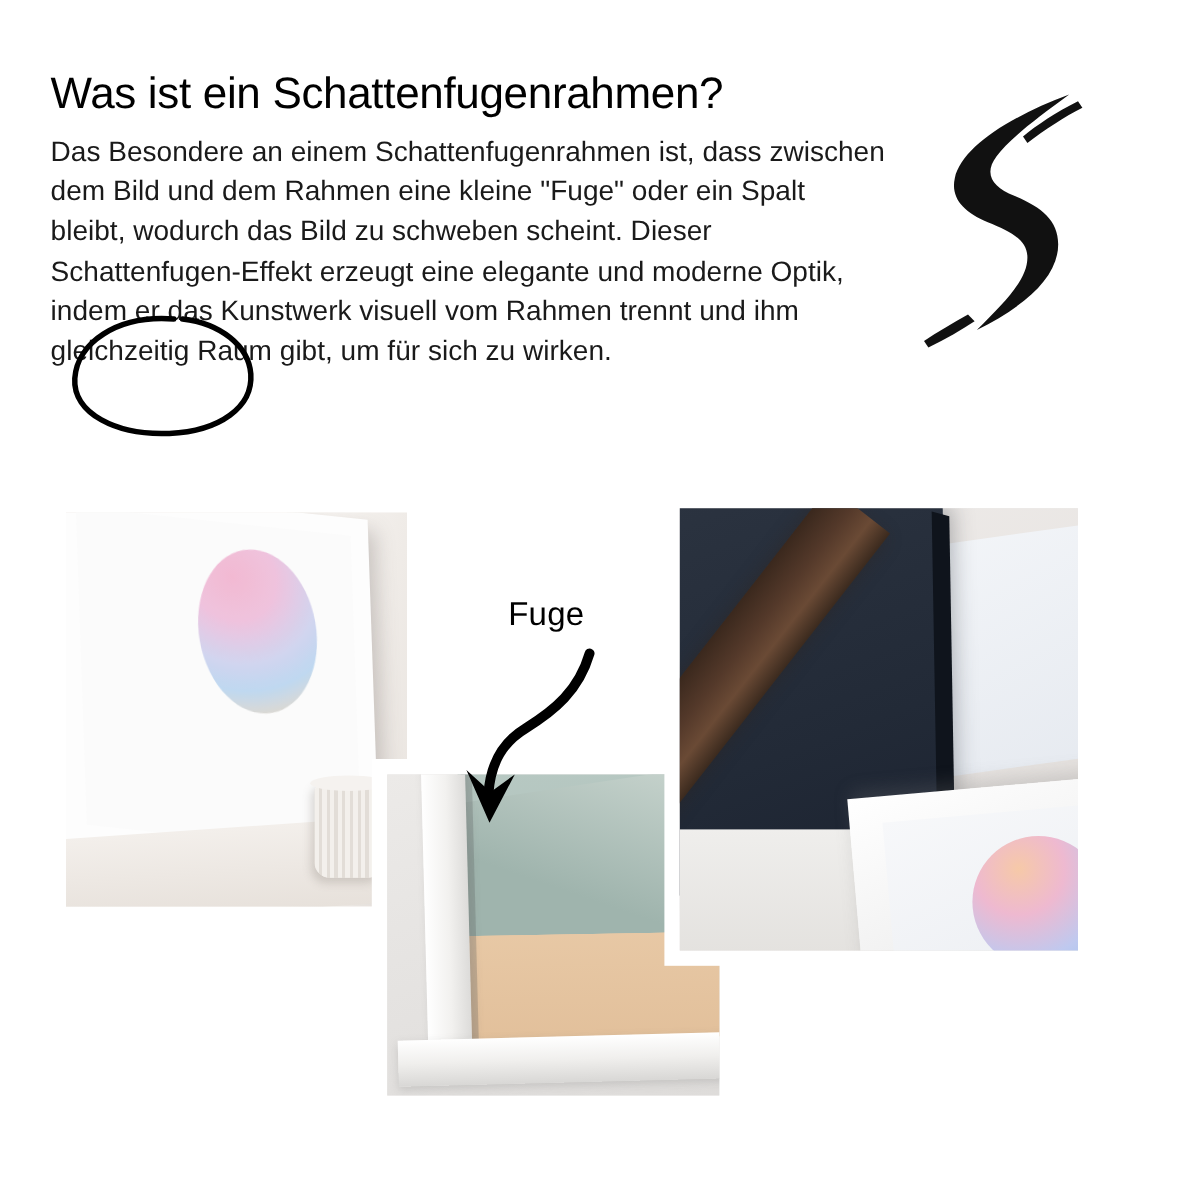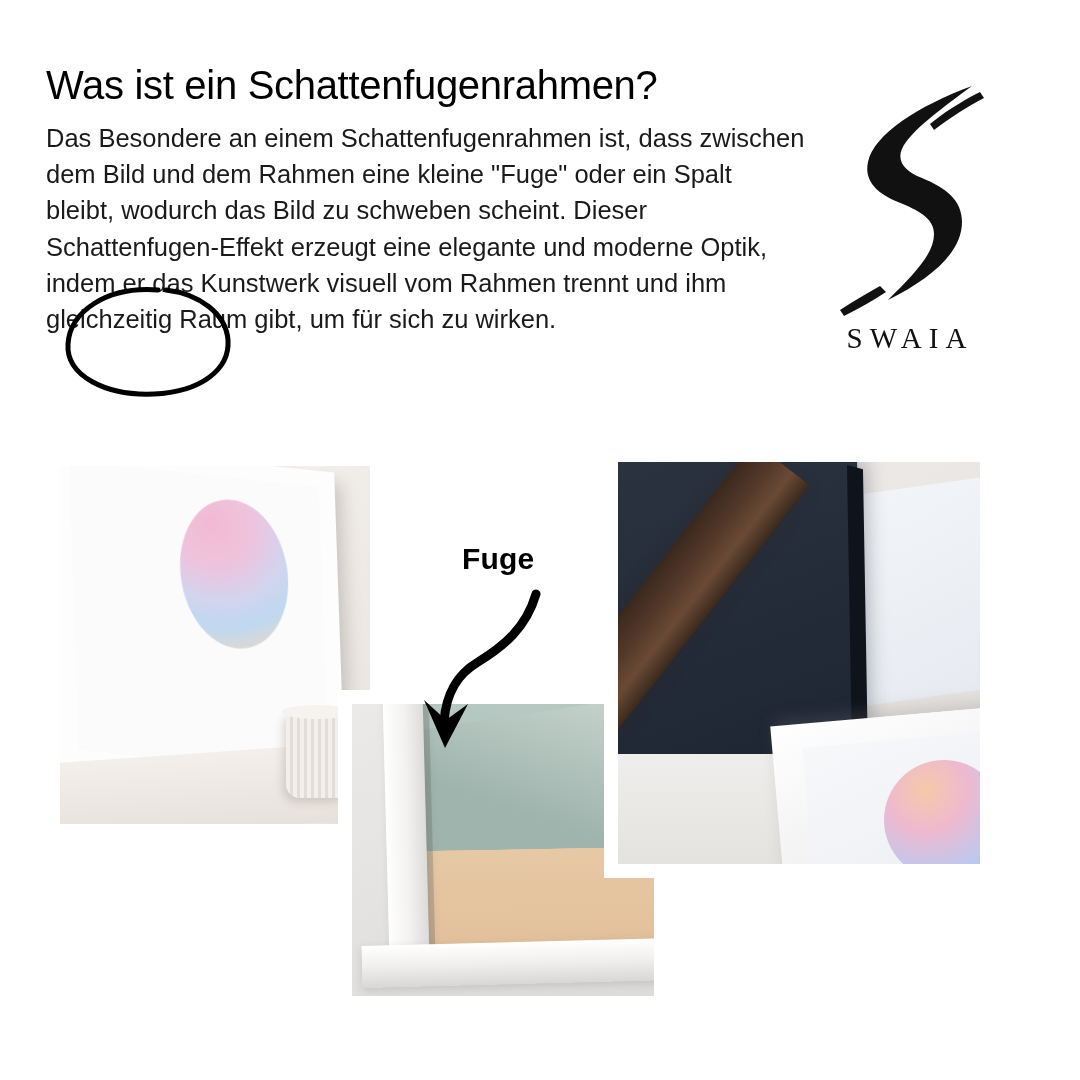--- a/index.html
+++ b/index.html
@@ -213,21 +213,21 @@
   .p3-floor {
     position: absolute; left: -10px; right: -10px; bottom: -10px; height: 120px;
     background: linear-gradient(180deg,#efeeec 0%,#e3e1de 100%);
   }
 
   
   .fuge-label {
     position: absolute;
     left: 462px; top: 542px;
     font-size: 30px;
-    font-weight: bold;
+    font-weight: normal;
     color: #000000;
     letter-spacing: .2px;
   }
   .fuge-arrow {
     position: absolute;
     left: 418px; top: 588px;
     width: 130px; height: 180px;
     pointer-events: none;
   }
 </style>
@@ -239,21 +239,20 @@
 <div class="body-copy">Das Besondere an einem Schattenfugenrahmen ist, dass zwischen dem Bild und dem Rahmen eine kleine "Fuge" oder ein Spalt bleibt, wodurch das Bild zu schweben scheint. Dieser Schattenfugen-Effekt erzeugt eine elegante und moderne Optik, indem er das Kunstwerk visuell vom Rahmen trennt und ihm gleichzeitig Raum gibt, um für sich zu wirken.</div>
 
 <div class="logo-wrap">
   <svg class="logo-mark" viewBox="0 0 170 240" aria-hidden="true">
     <path d="M150 8 C120 30 96 48 84 64 C72 80 80 92 100 100 C124 110 140 122 140 144
              C140 174 110 200 66 222 C92 196 112 176 112 156 C112 140 96 132 76 124
              C54 115 42 102 46 84 C52 56 96 28 150 8 Z" fill="#111111"></path>
     <path d="M158 14 C138 24 120 36 108 46 L112 52 C128 40 146 28 162 20 Z" fill="#111111"></path>
     <path d="M58 208 C44 216 30 224 18 232 L22 238 C38 230 52 222 64 214 Z" fill="#111111"></path>
   </svg>
-  <div class="logo-word">SWAIA</div>
 </div>
 
 <div class="collage">
 
   <div class="photo" id="photo-left">
     <div class="inner">
       <div class="p1-wall"></div>
       <div class="p1-frame">
         <div class="p1-mat">
           <div class="p1-circle"></div>

